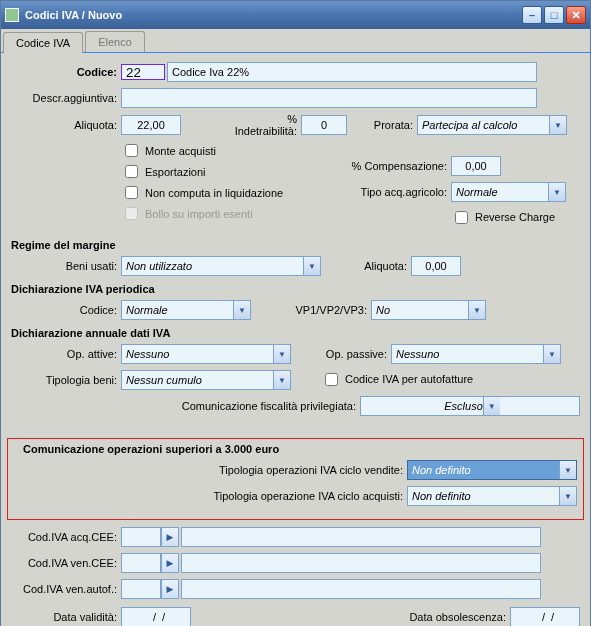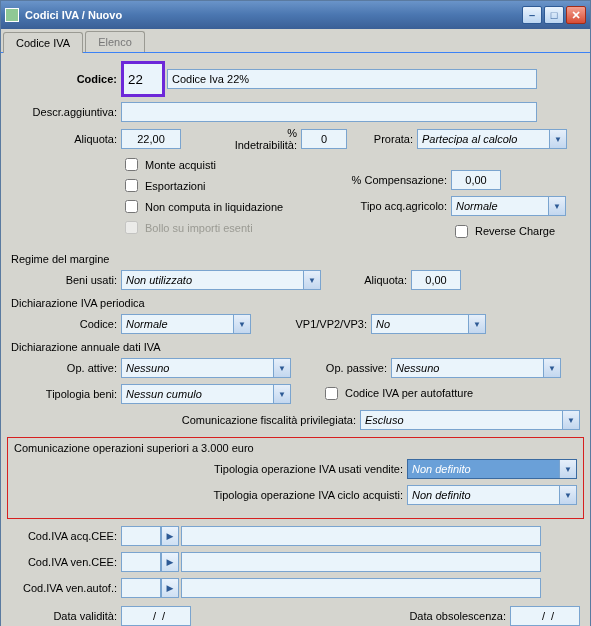--- a/index.html
+++ b/index.html
@@ -91,23 +91,23 @@
     height: 20px;
     padding: 2px 4px;
     font-family: inherit;
     font-size: 11px;
     color: #000;
     font-style: italic;
   }
   .input.num { text-align: center; font-style: normal; }
   .input.upright { font-style: normal; }
   .codice-box {
-    border: 3px solid #6d28d9;
+    border: 1px solid #6d28d9;
     background: #eaf4fb;
-    height: 36px;
+    height: 16px;
     width: 44px;
     padding: 2px 4px;
     font-style: normal;
   }
   .select {
     display: flex;
     align-items: center;
     justify-content: space-between;
     cursor: pointer;
     padding-right: 0;
@@ -125,27 +125,27 @@
   }
   .chk {
     display: flex;
     align-items: center;
     gap: 4px;
     margin-bottom: 2px;
   }
   .chk input { width: 13px; height: 13px; border:1px solid #7aa4cf; }
   .chk.disabled { color: #9a9a93; }
   .section-title {
-    font-weight: normal;
+    font-weight: bold;
     margin: 6px 0 4px 0;
   }
   .redbox {
     border: 1.5px solid #d62020;
-    padding: 4px 6px 8px 6px;
-    margin: 6px -4px 6px -4px;
+    padding: 4px 6px 8px 15px;
+    margin: 21px -4px 6px -4px;
   }
   .lookup-btn {
     width: 18px; height: 20px;
     background: linear-gradient(to bottom,#eaf3fd,#cfe0f3);
     border: 1px solid #7aa4cf;
     display: flex; align-items:center; justify-content:center;
     color:#2e5a95; cursor:pointer; font-size:9px;
   }
   .spacer { flex: 1; }
   .col { display:flex; flex-direction:column; }
@@ -284,31 +284,31 @@
       </div>
       <div style="width:30px;"></div>
       <label class="chk">
           <input type="checkbox" style="">
           <span>Codice IVA per autofatture</span>
         </label>
     </div>
     <div class="row">
       <div class="spacer"></div>
       <div class="lbl">Comunicazione fiscalità privilegiata:</div>
-      <div class="select" style="width:220px;">
+      <div class="select" style="width:220px;justify-content:center;">
         <span>Escluso</span>
         <span class="arrow">▼</span>
       </div>
     </div>
 
     <div class="redbox">
       <div class="section-title" style="margin-top:0;">Comunicazione operazioni superiori a 3.000 euro</div>
       <div class="row">
         <div class="spacer"></div>
-        <div class="lbl">Tipologia operazione IVA usati vendite:</div>
+        <div class="lbl">Tipologia operazioni IVA ciclo vendite:</div>
         <div class="select" style="width:170px; background:#6aa0d8; border-color:#3a6aa0;">
           <span style="color:#fff;">Non definito</span>
           <span class="arrow">▼</span>
         </div>
       </div>
       <div class="row">
         <div class="spacer"></div>
         <div class="lbl">Tipologia operazione IVA ciclo acquisti:</div>
         <div class="select" style="width:170px;">
           <span>Non definito</span>

